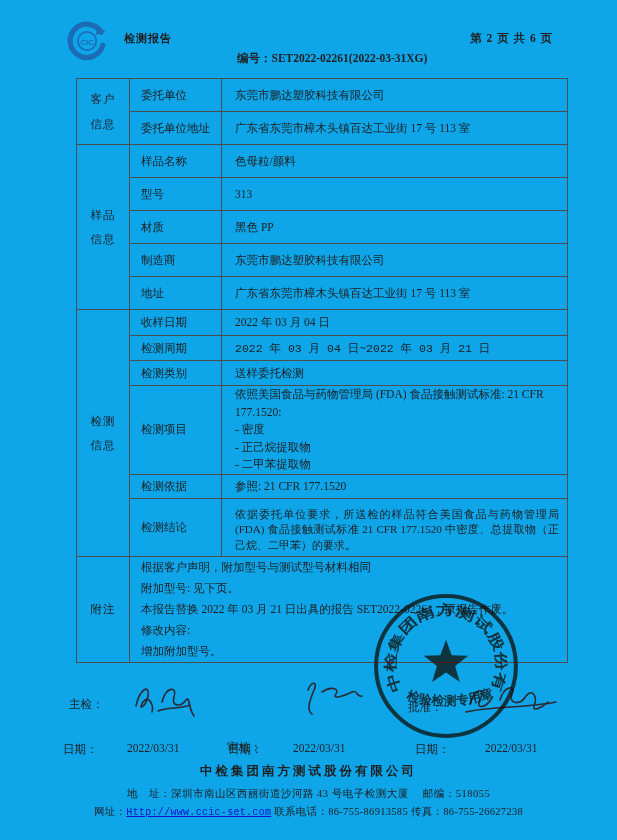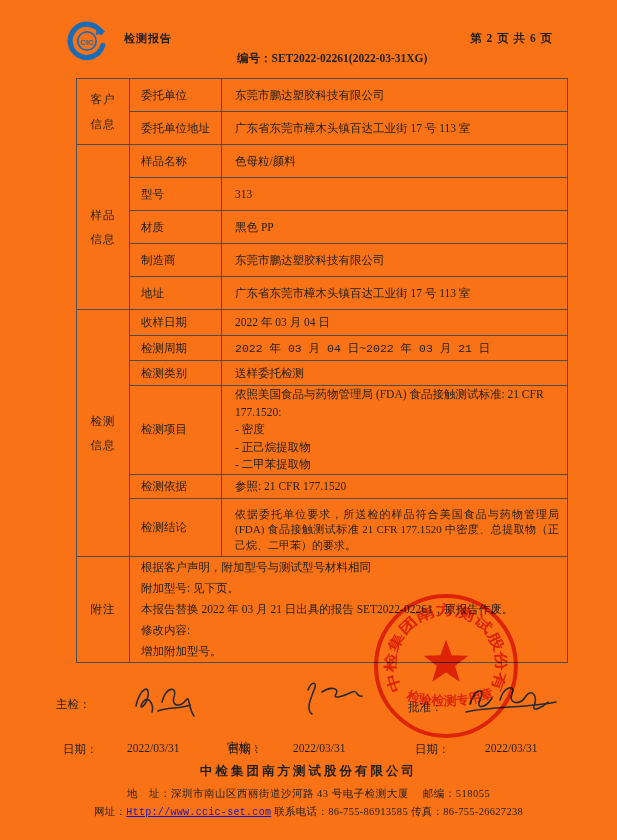--- a/index.html
+++ b/index.html
@@ -2,21 +2,21 @@
 <html><head>
 <meta charset="utf-8">
 <style>
   * { margin: 0; padding: 0; box-sizing: border-box; }
   html, body { background: #888; }
   .page {
     position: relative;
     width: 617px;
     height: 840px;
     margin: 0 auto;
-    background: #f97316;
+    background: #0ea5e9;
     font-family: "Liberation Serif", "DejaVu Serif", serif;
     color: #1f1f1f;
     overflow: hidden;
   }
 
   
   .header { position: absolute; top: 18px; left: 62px; width: 493px; height: 46px; }
   .logo { position: absolute; left: 4px; top: 2px; width: 42px; height: 42px; }
   .doc-type { position: absolute; left: 62px; top: 13px; font-size: 11px; font-weight: bold; letter-spacing: 1px; }
   .report-no { position: absolute; left: 175px; top: 13px; width: 200px; font-size: 11.5px; font-weight: bold; white-space: nowrap; margin-top: 20px; }
@@ -156,21 +156,21 @@
         <div>本报告替换 2022 年 03 月 21 日出具的报告 SET2022-02261，原报告作废。</div>
         <div>修改内容:</div>
         <div>增加附加型号。</div>
       </td>
     </tr>
   </tbody>
     </table>
 
   <div class="sig-area">
 
-    <span class="role-label" style="left:56px; top:697px;">主检：</span>
+    <span class="role-label" style="left:69px; top:697px;">主检：</span>
     <span class="role-label" style="left:227px; top:697px;margin-top:43px;">审核：</span>
     <span class="role-label" style="left:408px; top:700px;">批准：</span>
 
     <svg class="sig-svg" style="left:128px; top:678px;" width="82" height="44" viewBox="0 0 82 44" aria-label="赵亮">
       <path class="sig-stroke" d="M8 28 C12 10 22 6 20 18 C18 29 9 33 15 24 C21 16 26 28 24 34"></path>
       <path class="sig-stroke" d="M34 24 C38 8 50 8 46 19 C43 28 52 30 58 22 C62 17 60 30 66 38"></path>
       <path class="sig-stroke" d="M30 33 C40 29 52 31 62 27"></path>
     </svg>
     <svg class="sig-svg" style="left:298px; top:676px;" width="72" height="40" viewBox="0 0 72 40" aria-label="">
       <path class="sig-stroke" d="M10 14 C14 4 20 6 16 14 C12 24 8 34 14 38"></path>

